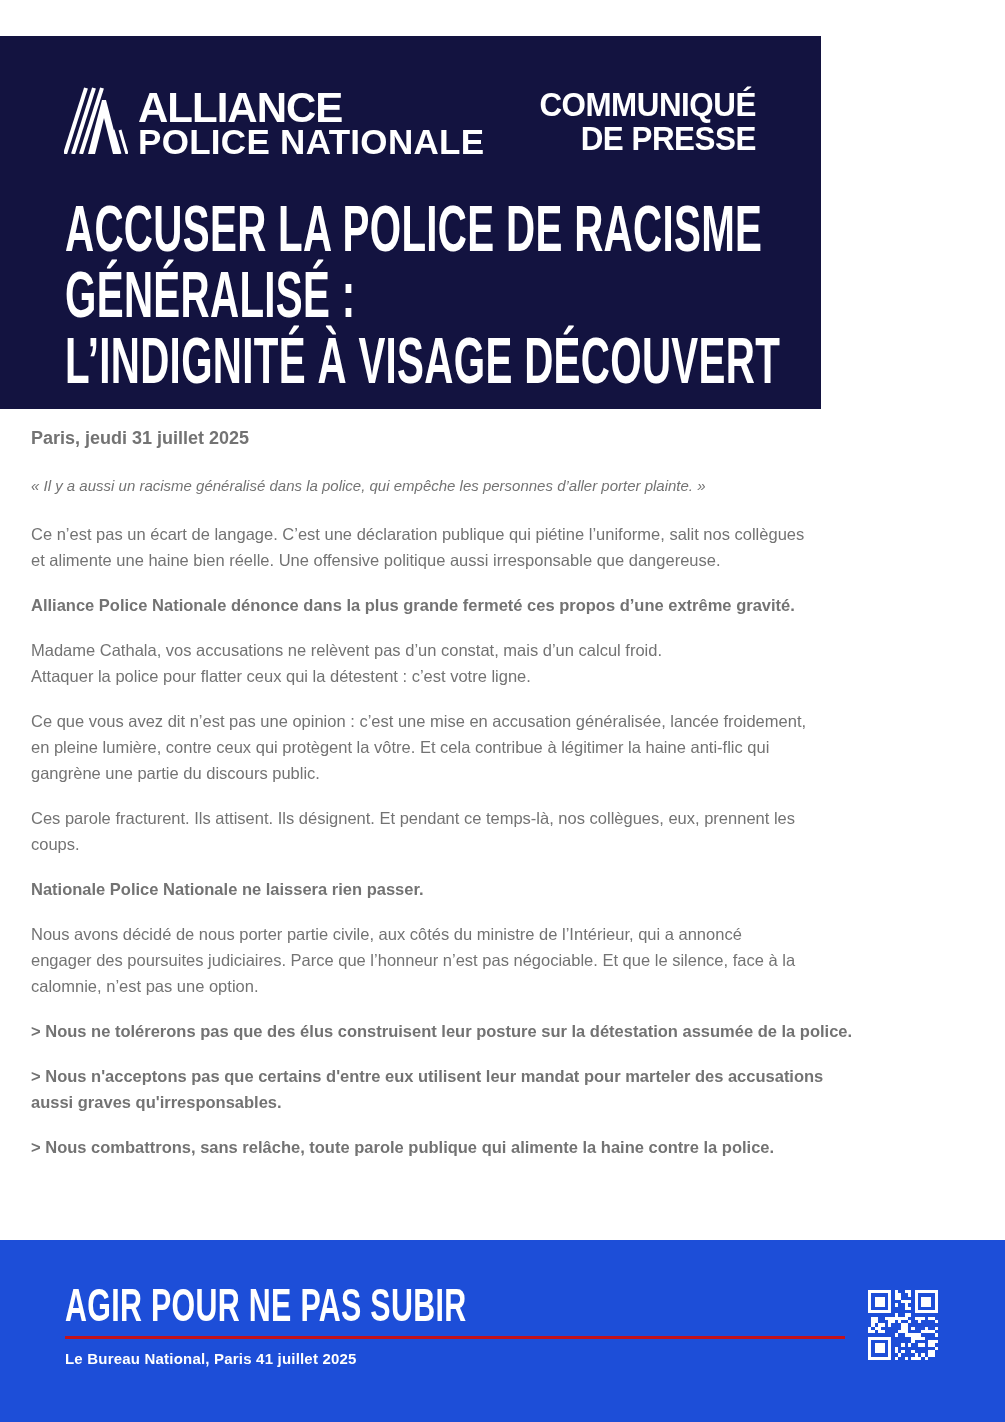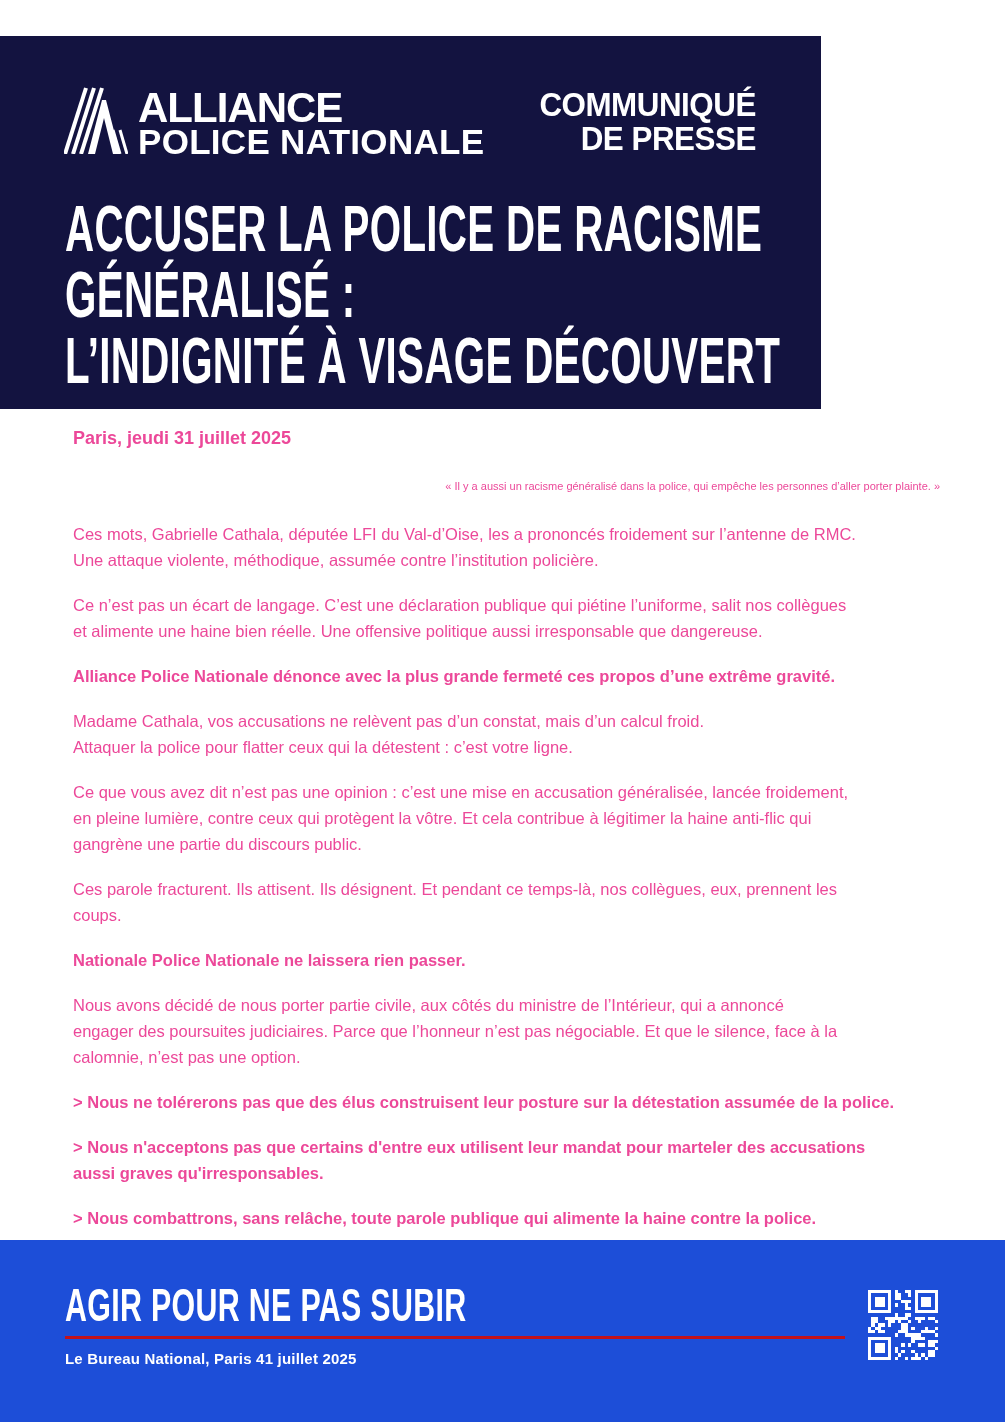--- a/index.html
+++ b/index.html
@@ -50,32 +50,32 @@
   .hl {
     display:block;
     transform:scaleX(0.63); transform-origin:0 50%;
     white-space:nowrap; letter-spacing:0.5px;
   }
   
   .doc-body {
     position:absolute; top:409px; left:0;
     width:1005px; height:831px;
     background:#ffffff;
-    padding:16px 65px 0 73px;
-    color:#ec4899;
+    padding:16px 65px 0 31px;
+    color:#737373;
   }
   .dateline {
     font-size:18px; font-weight:700; line-height:26px; margin-bottom:22px;
   }
   .para {
     font-size:16.5px; line-height:26px; margin-bottom:19px;
     white-space:pre-line;
     max-width:890px;
   }
-  .para.quote { font-size:11px; margin-bottom:22px;text-align:right; }
+  .para.quote { font-style:italic; font-size:15px; margin-bottom:22px; }
   .para.bold  { font-weight:700; }
   
   .footer {
     position:absolute; top:1240px; left:0;
     width:1005px; height:224px;
     background:#1d4ed8; color:#ffffff;
   }
   .slogan {
     position:absolute; top:40px; left:65px;
     font-size:46px; font-weight:700; line-height:50px;
@@ -131,25 +131,23 @@
       <span class="hl">ACCUSER LA POLICE DE RACISME</span>
       <span class="hl">GÉNÉRALISÉ :</span>
       <span class="hl">L’INDIGNITÉ À VISAGE DÉCOUVERT</span>
     </h1>
   </header>
 
   <main class="doc-body">
     <p class="dateline">Paris, jeudi 31 juillet 2025</p>
     <div id="paragraphs">
         <p class="para quote">« Il y a aussi un racisme généralisé dans la police, qui empêche les personnes d’aller porter plainte. »</p>
-        <p class="para normal">Ces mots, Gabrielle Cathala, députée LFI du Val-d’Oise, les a prononcés froidement sur l’antenne de RMC.
-Une attaque violente, méthodique, assumée contre l’institution policière.</p>
         <p class="para normal">Ce n’est pas un écart de langage. C’est une déclaration publique qui piétine l’uniforme, salit nos collègues
 et alimente une haine bien réelle. Une offensive politique aussi irresponsable que dangereuse.</p>
-        <p class="para bold">Alliance Police Nationale dénonce avec la plus grande fermeté ces propos d’une extrême gravité.</p>
+        <p class="para bold">Alliance Police Nationale dénonce dans la plus grande fermeté ces propos d’une extrême gravité.</p>
         <p class="para normal">Madame Cathala, vos accusations ne relèvent pas d’un constat, mais d’un calcul froid.
 Attaquer la police pour flatter ceux qui la détestent : c’est votre ligne.</p>
         <p class="para normal">Ce que vous avez dit n’est pas une opinion : c’est une mise en accusation généralisée, lancée froidement,
 en pleine lumière, contre ceux qui protègent la vôtre. Et cela contribue à légitimer la haine anti-flic qui
 gangrène une partie du discours public.</p>
         <p class="para normal">Ces parole fracturent. Ils attisent. Ils désignent. Et pendant ce temps-là, nos collègues, eux, prennent les
 coups.</p>
         <p class="para bold">Nationale Police Nationale ne laissera rien passer.</p>
         <p class="para normal">Nous avons décidé de nous porter partie civile, aux côtés du ministre de l’Intérieur, qui a annoncé
 engager des poursuites judiciaires. Parce que l’honneur n’est pas négociable. Et que le silence, face à la

